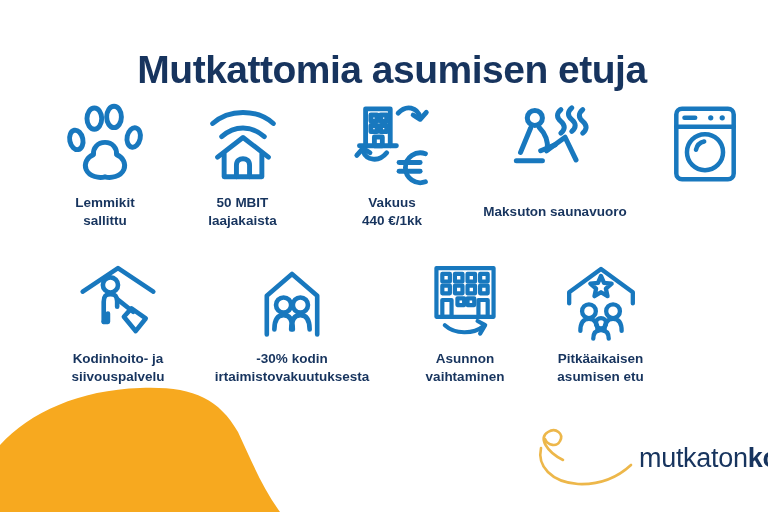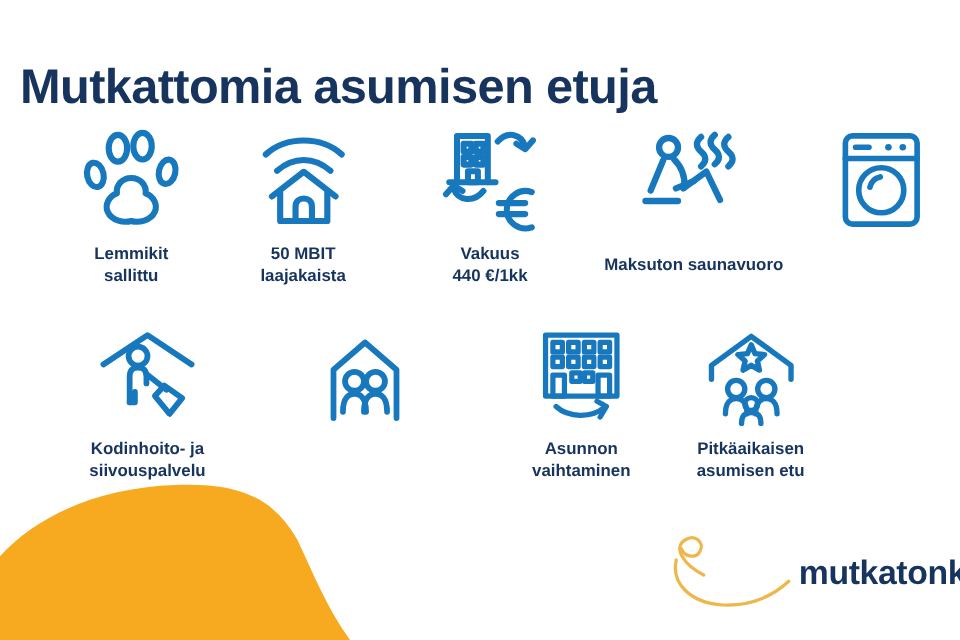--- a/index.html
+++ b/index.html
@@ -6,20 +6,21 @@
   body { font-family: "Liberation Sans", sans-serif; }
   .canvas {
     position: relative;
     width: 768px; height: 512px;
     background: #ffffff;
     overflow: hidden;
   }
   .title {
     position: absolute;
     top: 22px; left: 16px; right: 0;
+    text-align: center;
     font-size: 39px;
     font-weight: 800;
     letter-spacing: -0.5px;
     color: var(--navy);
   }
   .benefit {
     position: absolute;
     display: flex;
     flex-direction: column;
     align-items: center;
@@ -67,21 +68,21 @@
     align-items: flex-start;
   }
   .logo-mark { color: var(--gold); }
   .logo-text {
     margin-left: 2px;
     padding-top: 17px;
     font-size: 27px;
     letter-spacing: -0.3px;
     color: var(--navy);
   }
-  .logo-text .regular { font-weight: 700; }
+  .logo-text .regular { font-weight: 400; }
   .logo-text .bold { font-weight: 800; }
 </style>
 </head>
 <body>
 
 <div class="canvas">
 
   <h1 class="title">Mutkattomia asumisen etuja</h1>
 
   <div class="row1">
@@ -190,20 +191,22 @@
     <div class="benefit b2-1">
       <div class="benefit-iconbox">
         <svg width="84" height="84" viewBox="0 0 100 100" fill="none" stroke="currentColor" stroke-width="5.5" stroke-linecap="round" stroke-linejoin="round">
           <path d="M20,91 L20,45 L50,19 L80,45 L80,91"></path>
           <circle cx="40" cy="56" r="9"></circle>
           <circle cx="60" cy="56" r="9"></circle>
           <path d="M29,85 C29,71 35,68 40,68 C45,68 51,71 51,85"></path>
           <path d="M49,85 C49,71 55,68 60,68 C65,68 71,71 71,85"></path>
         </svg>
       </div>
+      <div class="benefit-label">-30% kodin
+irtaimistovakuutuksesta</div>
     </div>
 
     <div class="benefit b2-2">
       <div class="benefit-iconbox">
         <svg width="84" height="84" viewBox="0 0 100 100" fill="none" stroke="currentColor" stroke-width="5" stroke-linecap="round" stroke-linejoin="round">
           <rect x="16" y="12" width="68" height="58"></rect>
           <rect x="23" y="19" width="9" height="9"></rect>
           <rect x="38" y="19" width="9" height="9"></rect>
           <rect x="53" y="19" width="9" height="9"></rect>
           <rect x="68" y="19" width="9" height="9"></rect>

